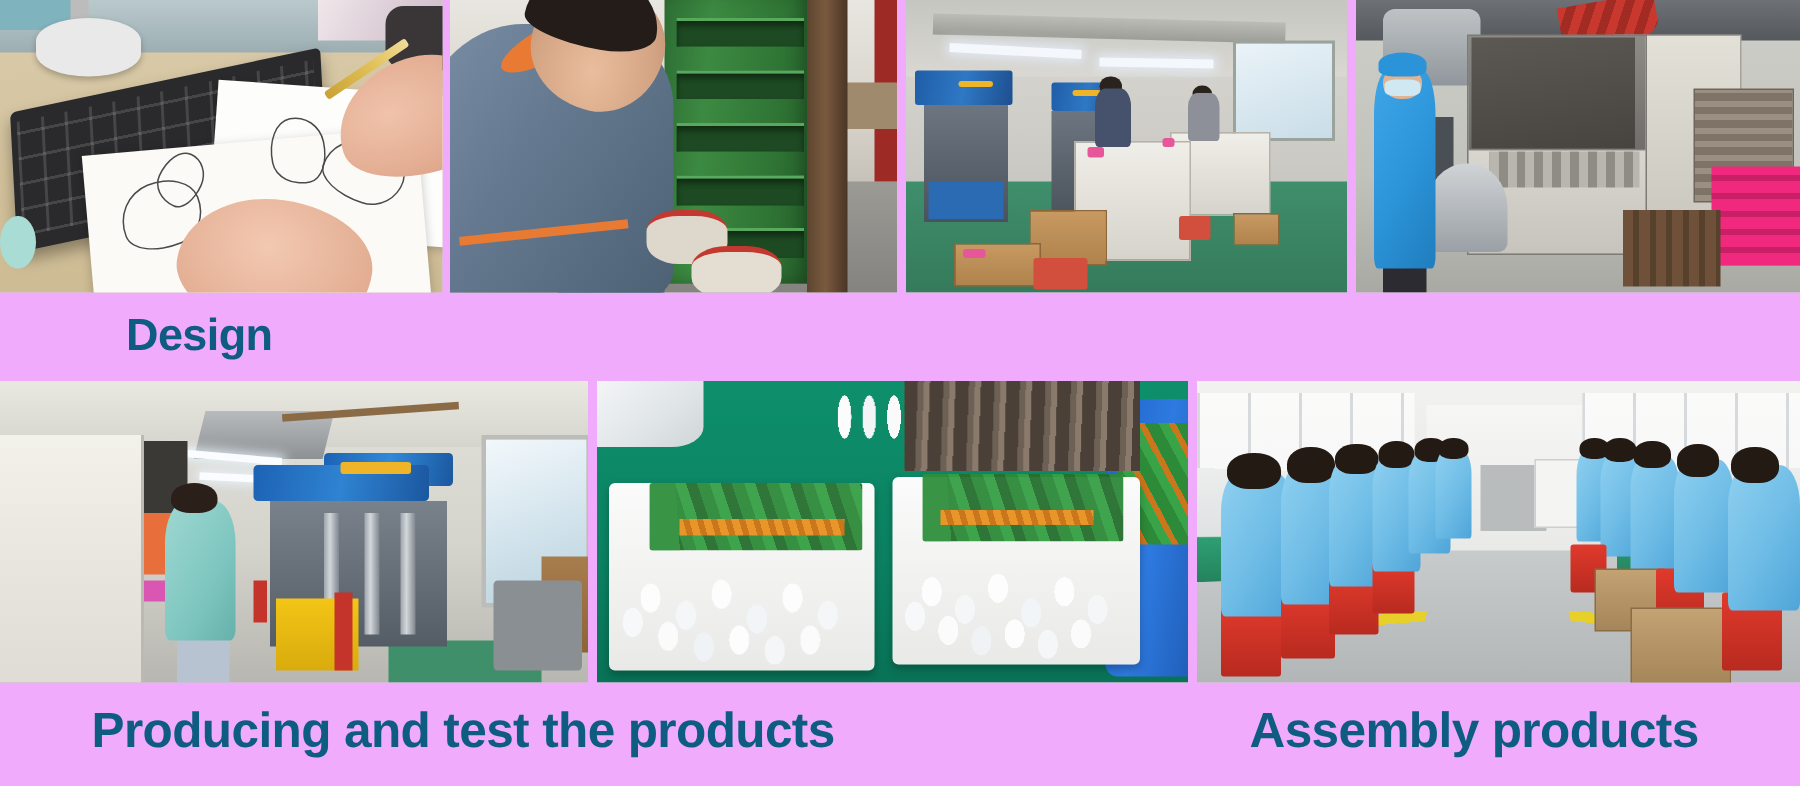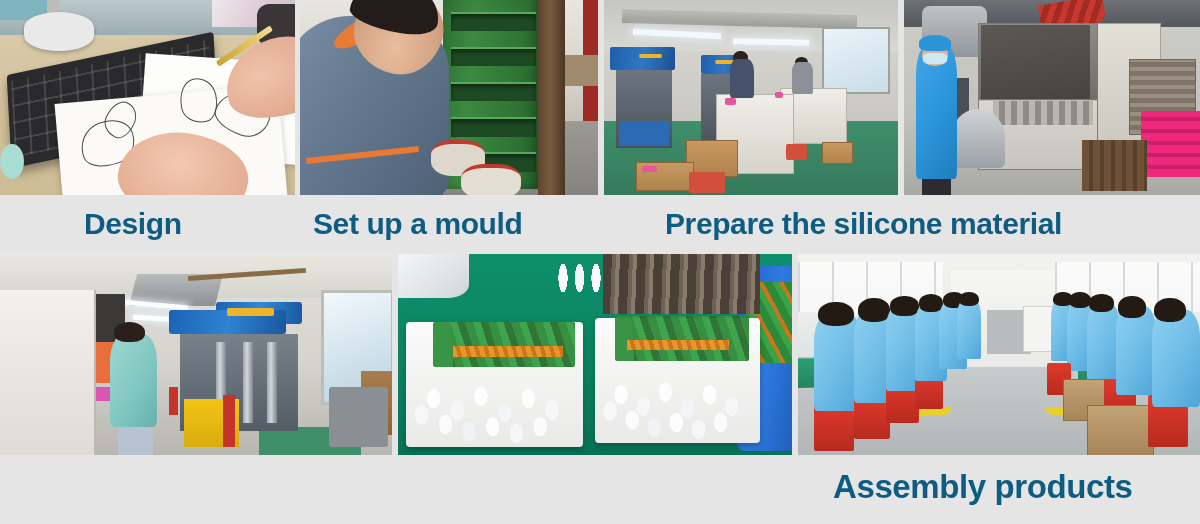--- a/index.html
+++ b/index.html
@@ -10,21 +10,21 @@
   }
   body {
     font-family: "Liberation Sans", sans-serif;
     -webkit-font-smoothing: antialiased;
   }
   .page {
     position: relative;
     width: 1200px;
     height: 524px;
     overflow: hidden;
-    background: #e5e5e5;
+    background: #f0abfc;
   }
 
   
   .photo {
     position: absolute;
     overflow: hidden;
     background: #cfcfcf;
   }
   .photo > .layer { position: absolute; }
 
@@ -778,23 +778,21 @@
     <div class="layer mixer"></div>
     <div class="layer pants"></div>
     <div class="layer worker"></div>
     <div class="layer face"></div>
     <div class="layer mask"></div>
     <div class="layer cap"></div>
   </div>
 
   <div class="caption cap-row1" style="left:84px; top:209px;">Design</div>
 
-  <div class="caption cap-row1" style="left:313px; top:209px;">Set up a mould</div>
-
-  <div class="caption cap-row1" style="left:665px; top:209px;">Prepare the silicone material</div>
+
 
   <div class="photo p5" style="left:0px; top:254px; width:392px; height:201px;">
     <div class="layer bg"></div>
     <div class="layer ceiling"></div>
     <div class="layer hood"></div>
     <div class="layer pipe"></div>
     <div class="layer tube t1"></div>
     <div class="layer tube t2"></div>
     <div class="layer window"></div>
     <div class="layer green-floor"></div>
@@ -876,16 +874,17 @@
     <div class="layer cardbox" style="left:66%; top:62%; width:11%; height:20%;"></div>
     <div class="layer stool" style="left:76%; top:62%; width:8%;  height:20%;"></div>
     <div class="layer worker-r" style="left:79%; top:26%; width:10%; height:44%;"></div>
     <div class="layer head-r" style="left:79.5%;top:21%; width:7%;  height:11%;"></div>
     <div class="layer cardbox" style="left:72%; top:75%; width:16%; height:25%;"></div>
     <div class="layer stool" style="left:87%; top:70%; width:10%; height:26%;"></div>
     <div class="layer worker-r" style="left:88%; top:28%; width:12%; height:48%;"></div>
     <div class="layer head-r" style="left:88.5%;top:22%; width:8%;  height:12%;"></div>
   </div>
 
+  <div class="caption cap-row2" style="left:61px; top:470px;">Producing and test the products</div>
 
   <div class="caption cap-row2" style="left:833px; top:470px;">Assembly products</div>
 
 </div>
 
 </body></html>

